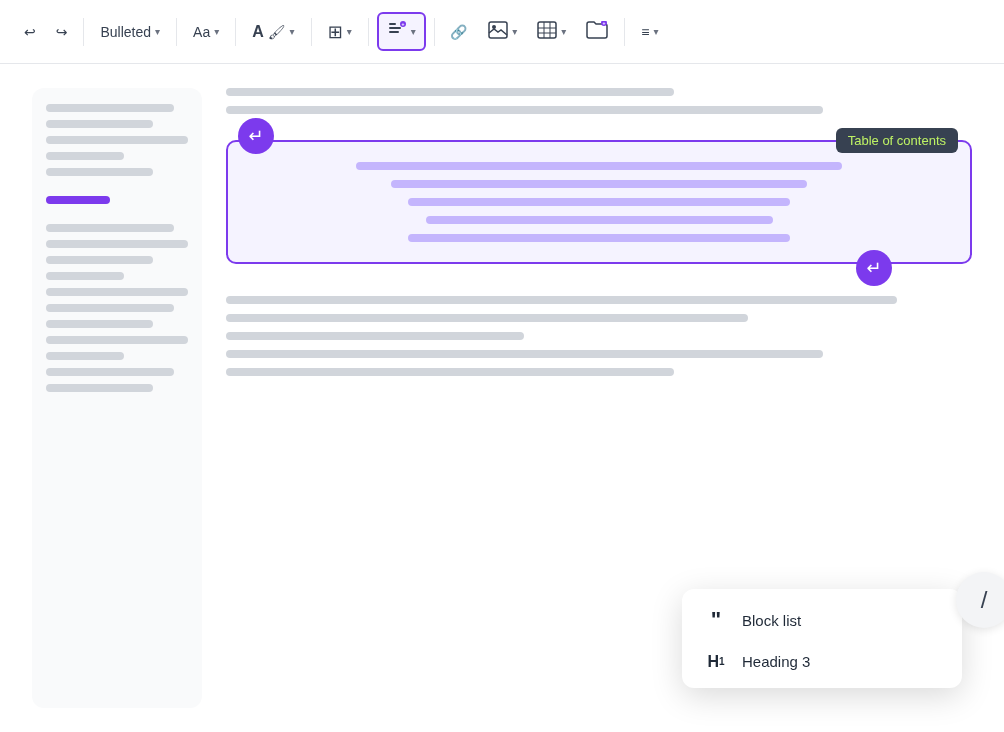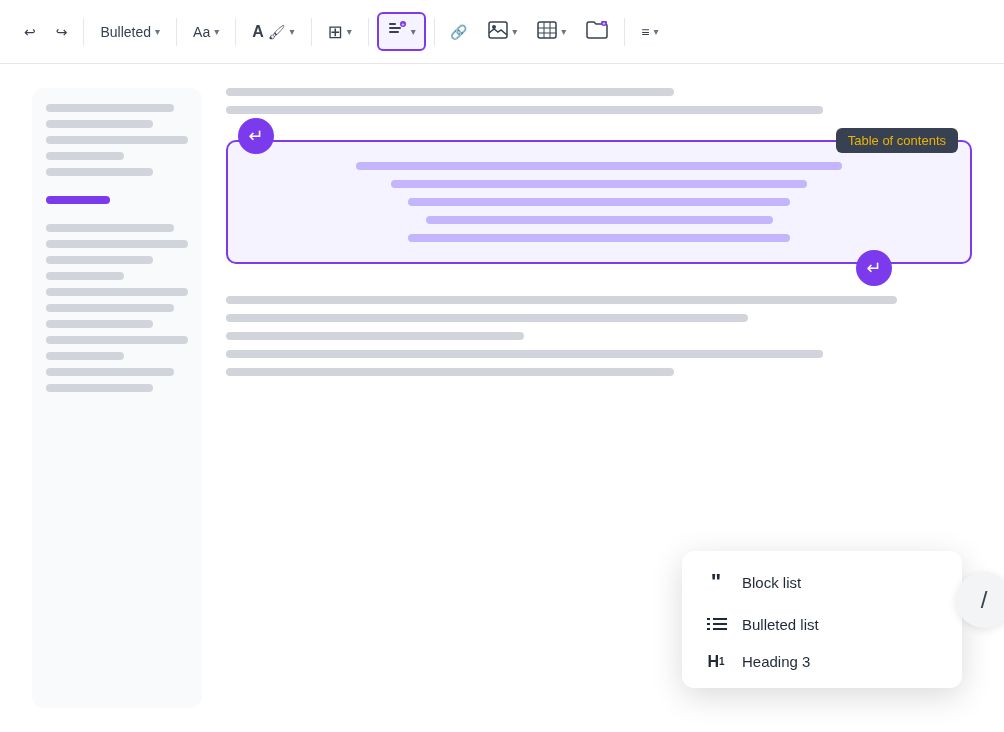--- a/index.html
+++ b/index.html
@@ -126,21 +126,21 @@
     .toc-line.w60 { width: 60%; }
     .toc-line.w55 { width: 55%; }
     .toc-line.w50 { width: 50%; }
 
     
     .tooltip {
       position: absolute;
       top: -14px;
       right: 12px;
       background: #374151;
-      color: #eab308;
+      color: #bef264;
       font-size: 13px;
       padding: 5px 12px;
       border-radius: 6px;
       white-space: nowrap;
       z-index: 10;
     }
 
     
     .purple-circle {
       width: 36px;
@@ -381,33 +381,20 @@
       <div class="text-line w80"></div>
       <div class="text-line w60"></div>
     </div>
 
     <div class="dropdown-menu">
       <div class="menu-item">
         <span class="menu-icon" style="font-size:22px;font-weight:700;">"</span>
         <span>Block list</span>
       </div>
       <div class="menu-item">
-        <span class="menu-icon">
-          <svg width="22" height="18" viewBox="0 0 22 18" fill="none">
-            <line x1="8" y1="4" x2="22" y2="4" stroke="#1f2937" stroke-width="2"></line>
-            <line x1="8" y1="9" x2="22" y2="9" stroke="#1f2937" stroke-width="2"></line>
-            <line x1="8" y1="14" x2="22" y2="14" stroke="#1f2937" stroke-width="2"></line>
-            <line x1="2" y1="4" x2="5" y2="4" stroke="#1f2937" stroke-width="2"></line>
-            <line x1="2" y1="9" x2="5" y2="9" stroke="#1f2937" stroke-width="2"></line>
-            <line x1="2" y1="14" x2="5" y2="14" stroke="#1f2937" stroke-width="2"></line>
-          </svg>
-        </span>
-        <span>Bulleted list</span>
-      </div>
-      <div class="menu-item">
         <span class="menu-icon h1-icon">H<sub style="font-size:10px;font-weight:700;">1</sub></span>
         <span>Heading 3</span>
       </div>
 
       <button class="slash-btn">
         <span>/</span>
       </button>
     </div>
 
   </div>

